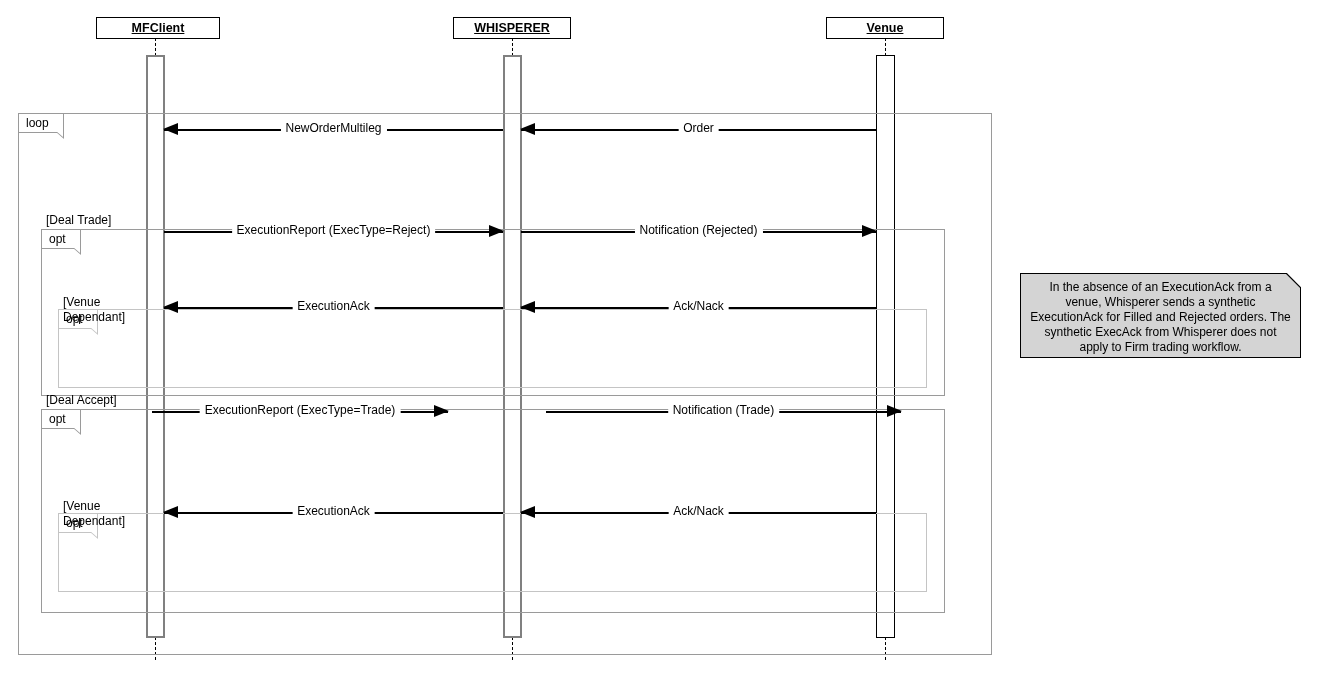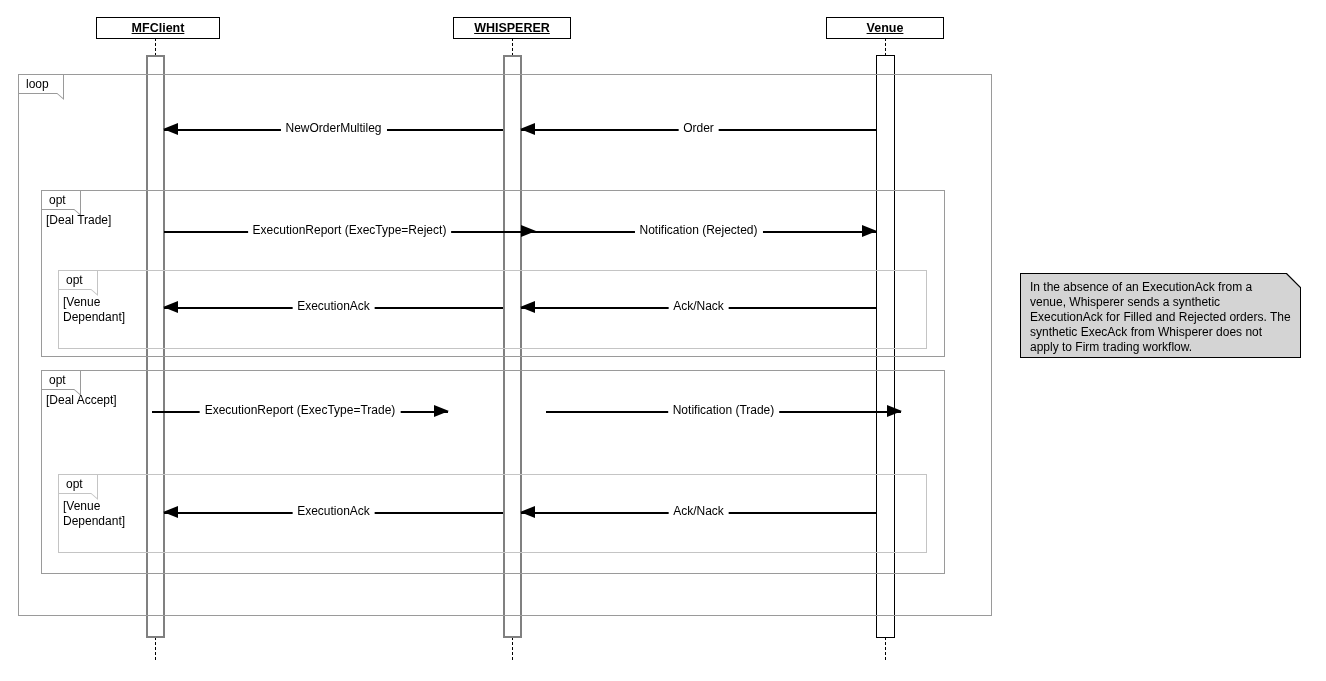--- a/index.html
+++ b/index.html
@@ -57,20 +57,21 @@
     border: 1.6px solid #000000;
   }
 
   
   .fragment {
     position: absolute;
     box-sizing: border-box;
     border: 1px solid #9a9a9a;
     background: transparent;
     z-index: 3;
+    margin-top: 39px;
   }
   .fragment.inner {
     border-color: #c4c4c4;
   }
   .frag-tab {
     position: absolute;
     left: 0;
     top: 0;
     box-sizing: border-box;
     height: 19px;
@@ -168,21 +169,21 @@
 
   
   .note {
     position: absolute;
     box-sizing: border-box;
     background: #d4d4d4;
     border: 1px solid #000000;
     font-size: 12px;
     color: #000000;
     line-height: 15px;
-    text-align: left;
+    text-align: center;
     padding: 6px 9px 6px 9px;
     z-index: 7;
   }
   .note-fold {
     position: absolute;
     top: -1px;
     right: -1px;
     width: 0;
     height: 0;
     border-left: 15px solid transparent;
@@ -253,21 +254,21 @@
     <div class="head left"></div>
     <div class="label">NewOrderMultileg</div>
   </div>
 
   <div class="msg" style="left:521px; top:121px; width:355px;">
     <div class="line"></div>
     <div class="head left"></div>
     <div class="label italic">Order</div>
   </div>
 
-  <div class="msg" style="left:164px; top:223px; width:339px;padding-left:32px;">
+  <div class="msg" style="left:164px; top:223px; width:339px;">
     <div class="line"></div>
     <div class="head right"></div>
     <div class="label">ExecutionReport (ExecType=Reject)</div>
   </div>
 
   <div class="msg" style="left:521px; top:223px; width:355px;">
     <div class="line"></div>
     <div class="head right"></div>
     <div class="label italic">Notification (Rejected)</div>
   </div>

